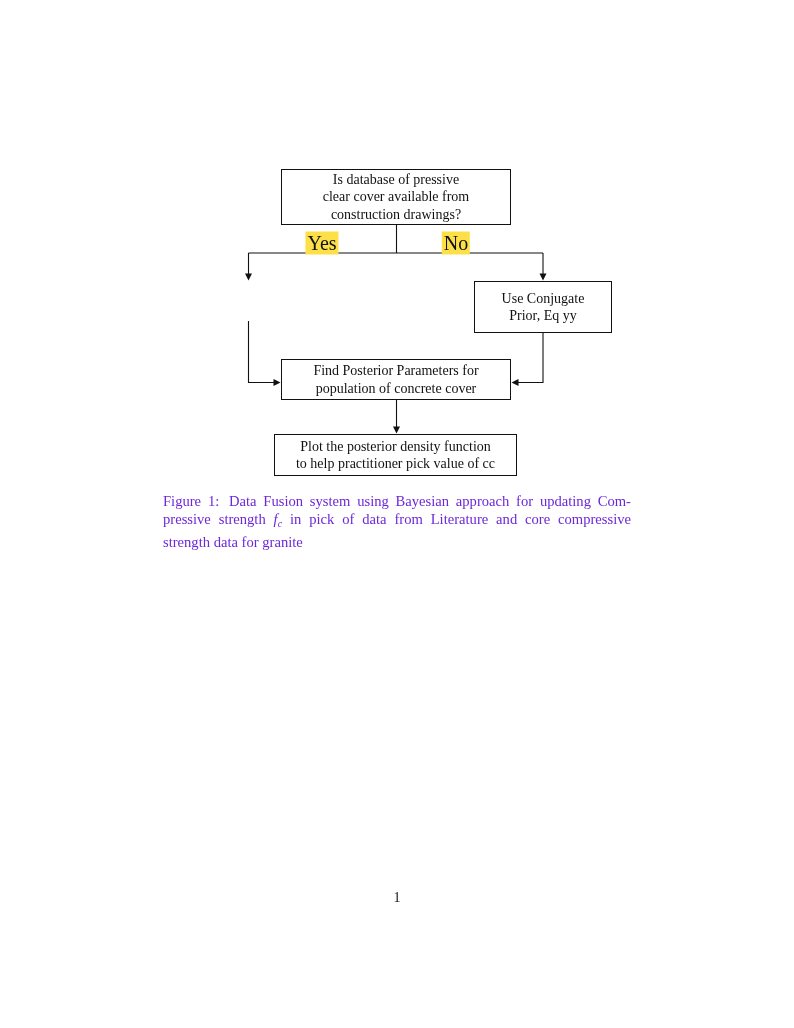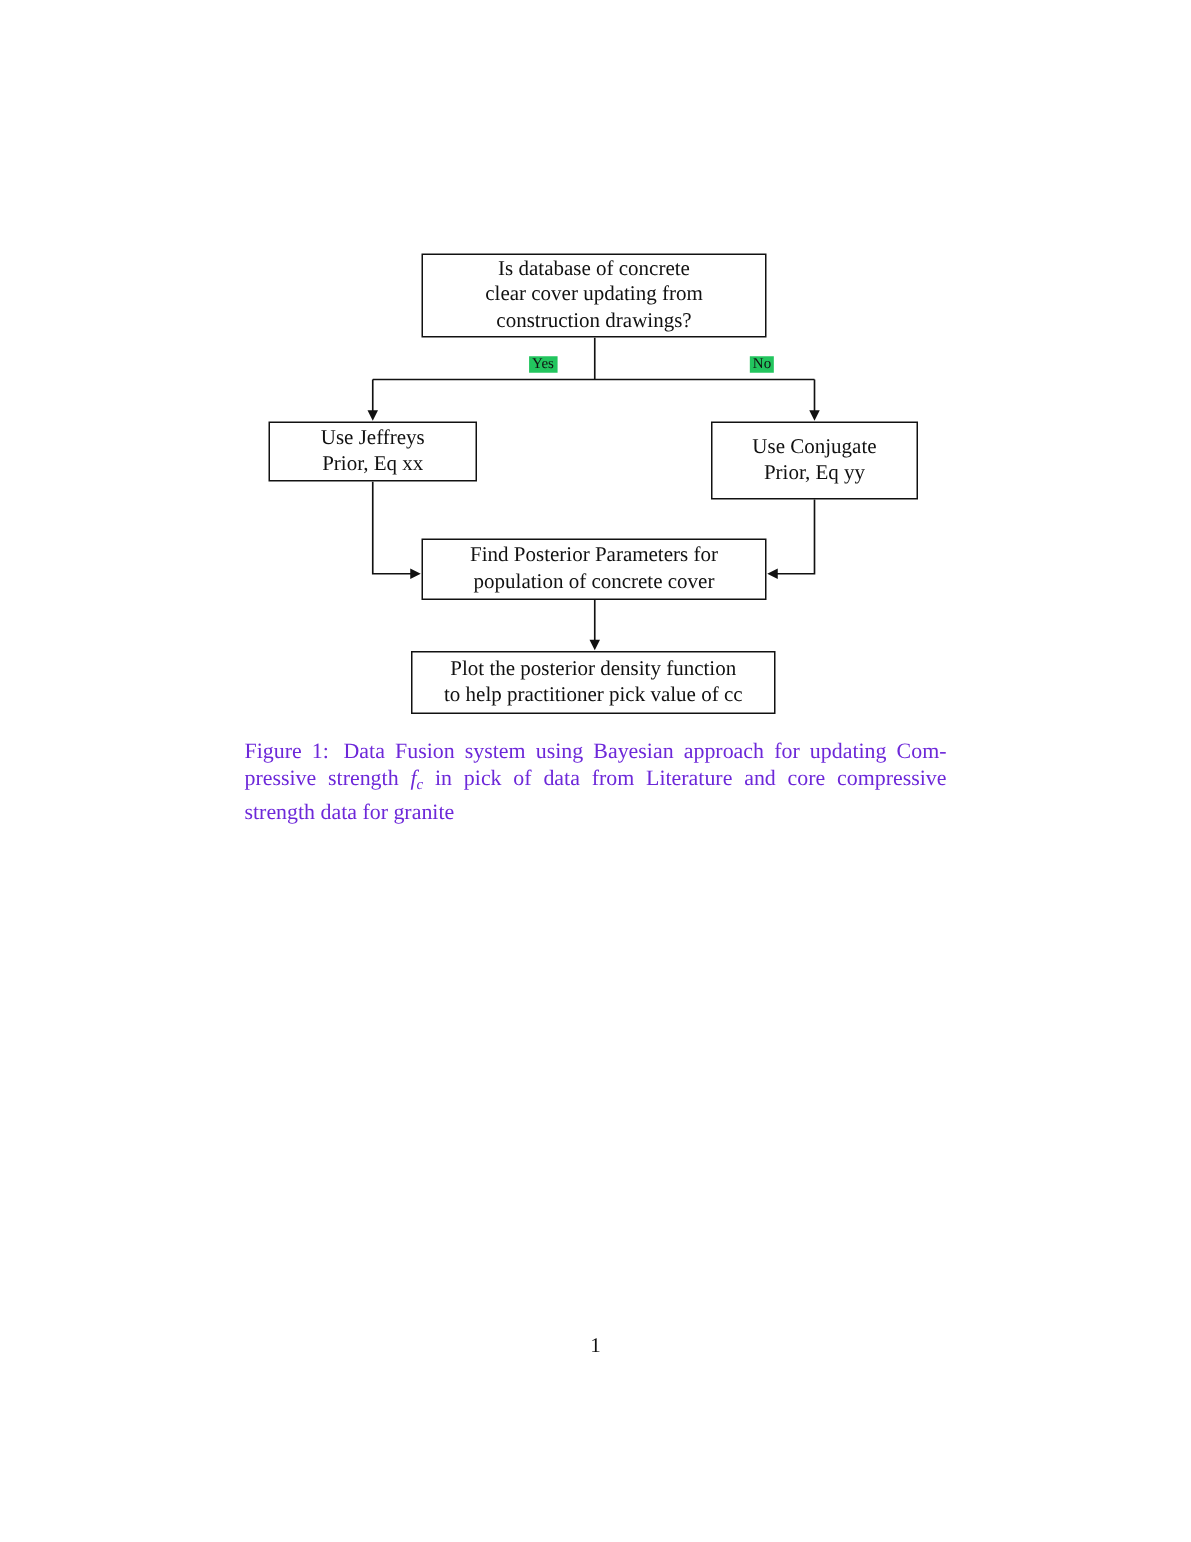--- a/index.html
+++ b/index.html
@@ -35,28 +35,27 @@
     text-align: center;
     white-space: nowrap;
   }
   .node-question { left: 281px; top: 169px; width: 230px; height: 56px; }
   .node-jeffreys { left: 179px; top: 281px; width: 139px; height: 40px; }
   .node-conjugate { left: 474px; top: 281px; width: 138px; height: 52px; }
   .node-posterior { left: 281px; top: 359px; width: 230px; height: 41px; }
   .node-plot { left: 274px; top: 434px; width: 243px; height: 42px; }
   .edge-label {
     position: absolute;
-    font-size: 10px;
+    font-size: 20px;
     transform: translate(-50%, -50%);
-    background: #22c55e;
+    background: #fde047;
     padding: 0 2px;
-    margin-left: 40px;
   }
   .edge-label-yes { left: 322px; top: 243px; }
-  .edge-label-no  { left: 468px; top: 243px; }
+  .edge-label-no  { left: 456px; top: 243px; }
   .caption {
     position: absolute;
     left: 163px;
     top: 492px;
     width: 468px;
     font-size: 14.6px;
     line-height: 18px;
     color: #6d28d9;
   }
   .caption .cline {
@@ -109,32 +108,28 @@
     <g fill="#111111" stroke="none">
       <polygon points="245,273.5 252,273.5 248.5,280.5"></polygon>
       <polygon points="539.5,273.5 546.5,273.5 543,280.5"></polygon>
       <polygon points="273.5,379 273.5,386 280.5,382.5"></polygon>
       <polygon points="518.5,379 518.5,386 511.5,382.5"></polygon>
       <polygon points="393,426.5 400,426.5 396.5,433.5"></polygon>
     </g>
   </svg>
 
   <div class="flow-node node-question">
-    <div>Is database of concrete</div>
-    <div>clear cover updating from</div>
+    <div>Is database of pressive</div>
+    <div>clear cover available from</div>
     <div>construction drawings?</div>
   </div>
 
   <div class="edge-label edge-label-yes">Yes</div>
   <div class="edge-label edge-label-no">No</div>
 
-  <div class="flow-node node-jeffreys">
-    <div>Use Jeffreys</div>
-    <div>Prior, Eq xx</div>
-  </div>
 
   <div class="flow-node node-conjugate">
     <div>Use Conjugate</div>
     <div>Prior, Eq yy</div>
   </div>
 
   <div class="flow-node node-plot">
     <div>Plot the posterior density function</div>
     <div>to help practitioner pick value of cc</div>
   </div>

